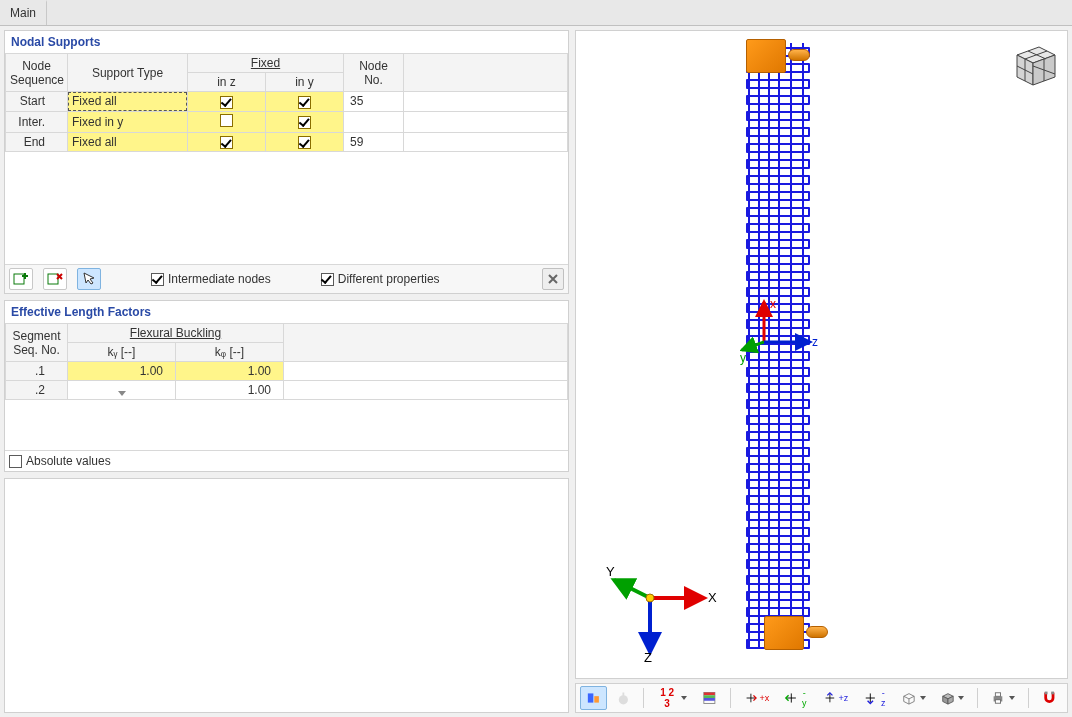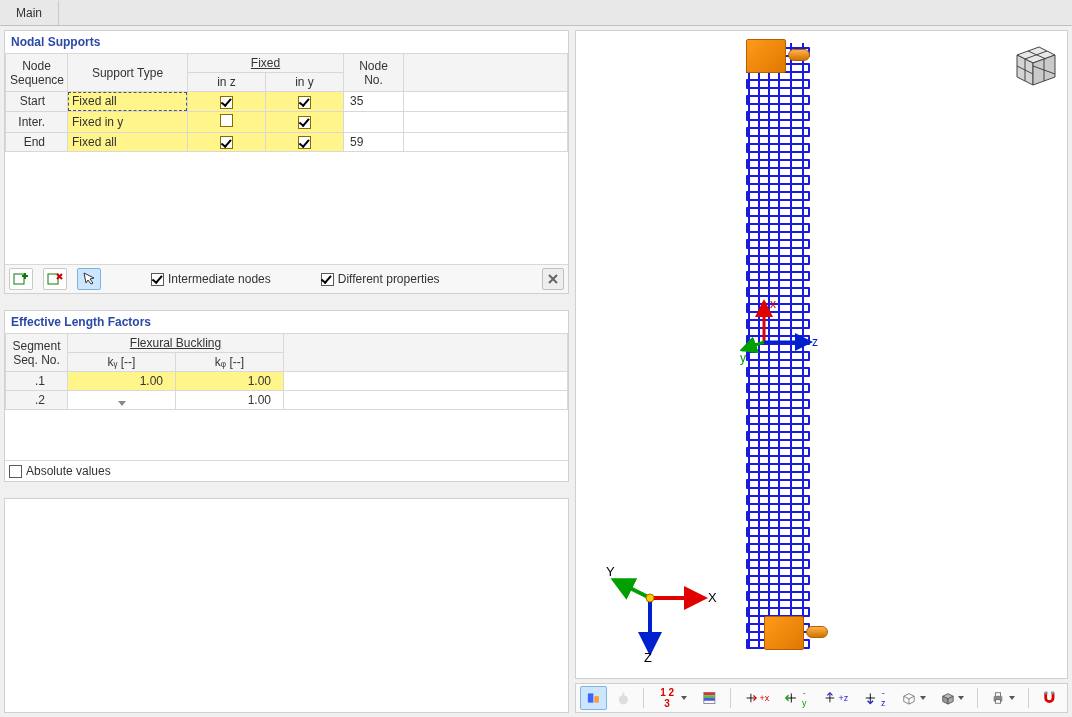--- a/index.html
+++ b/index.html
@@ -1,25 +1,25 @@
 <!DOCTYPE html>
 <html><head>
 <meta charset="utf-8">
 <style>
   * { box-sizing: border-box; }
   html, body { margin:0; padding:0; font-family: "Segoe UI", Tahoma, sans-serif; font-size:12px; color:#333; background:#f0f0f0; }
   body { width:1072px; height:717px; overflow:hidden; }
   .window { display:flex; flex-direction:column; height:100%; }
 
   .tabs { display:flex; border-bottom:1px solid #c0c0c0; background:#e8e8e8; }
-  .tab { padding:4px 16px 5px; border-right:1px solid #c8c8c8; border-top:2px solid transparent; cursor:pointer; }
+  .tab { padding:4px 10px 5px; border-right:1px solid #c8c8c8; border-top:2px solid transparent; cursor:pointer; }
   .tab.active { background:#fff; border-top:2px solid #fff; border-bottom:1px solid #fff; margin-bottom:-1px; }
 
   .main-split { flex:1; display:flex; gap:6px; padding:4px; }
-  .left { flex:1; display:flex; flex-direction:column; gap:16px; }
+  .left { flex:1; display:flex; flex-direction:column; gap:6px; }
   .right { flex:0 0 430px; display:flex; flex-direction:column; gap:4px; }
 
   .panel { background:#fff; border:1px solid #d0d0d0; display:flex; flex-direction:column; }
   .section-hdr { color:#2a4aa6; font-weight:600; padding:4px 8px 4px 6px; }
 
   
   table { border-collapse:collapse; width:100%; table-layout:fixed; }
   th, td { border:1px solid #d8d8d8; padding:2px 4px; font-size:12px; background:#fff; }
   th { background:#f4f4f4; font-weight:normal; text-align:center; }
   th.grp { border-bottom:none;text-decoration:underline; }

